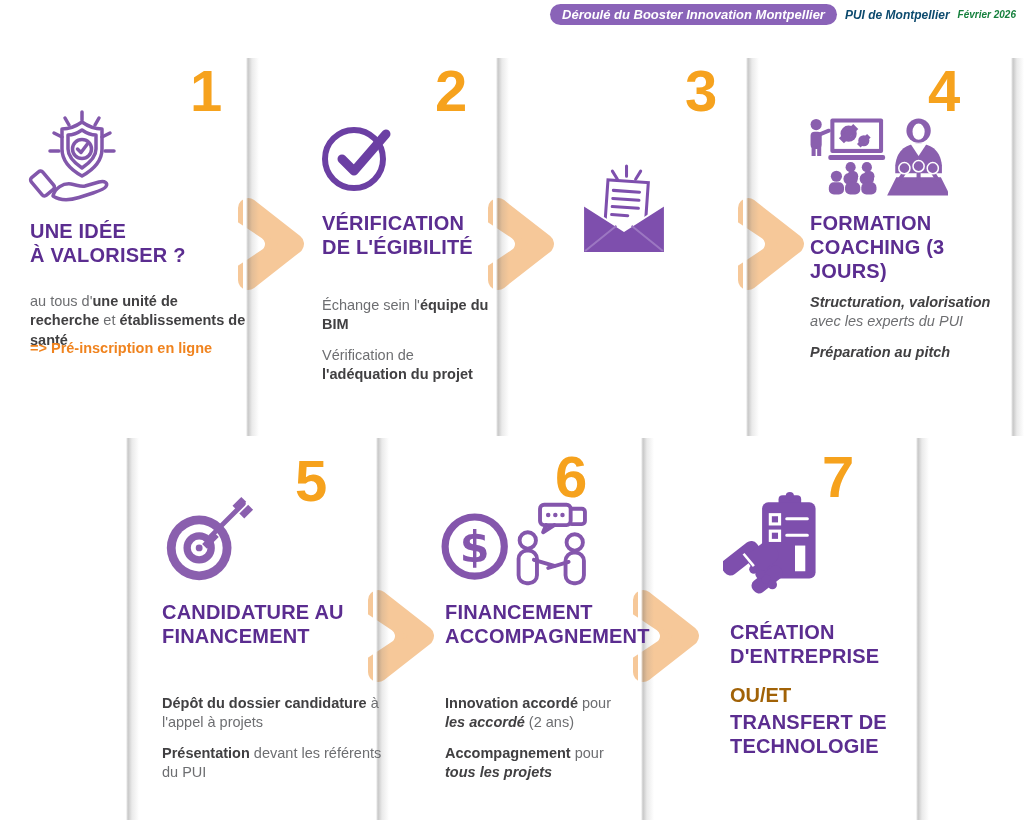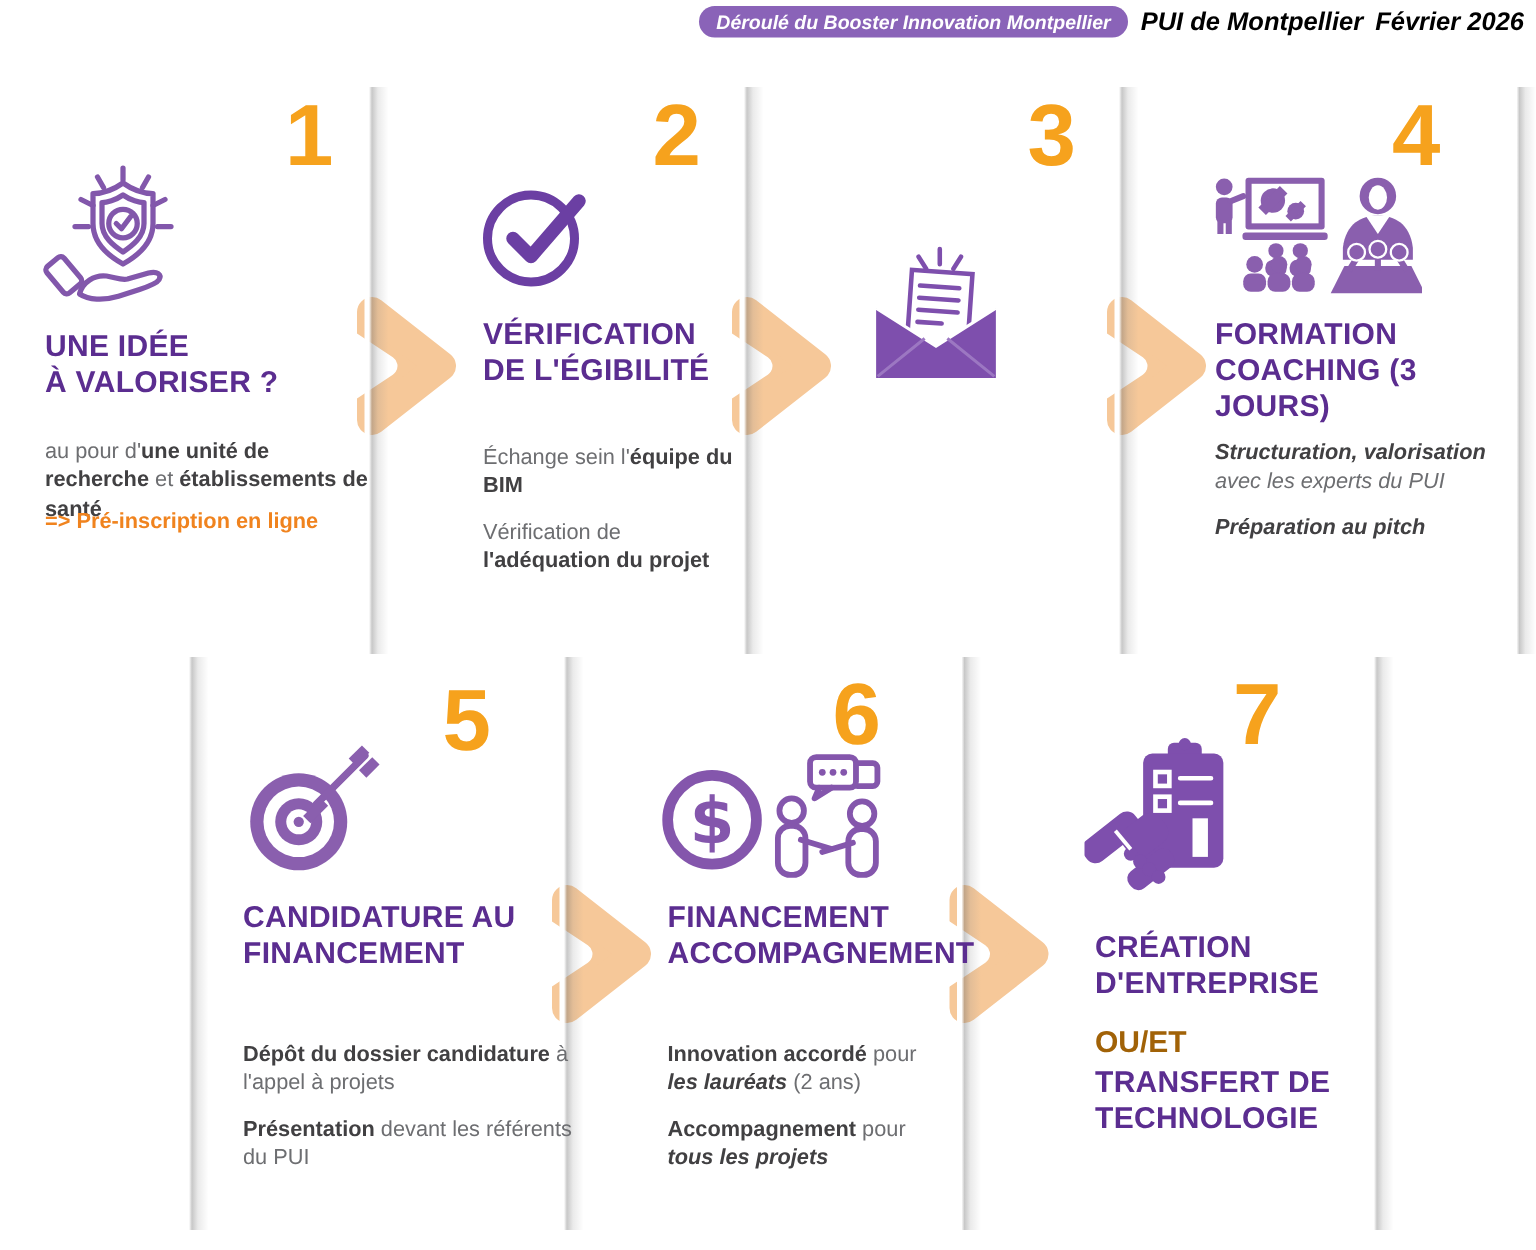--- a/index.html
+++ b/index.html
@@ -2,22 +2,22 @@
 <html><head>
 <meta charset="utf-8">
 <style>
   html,body{margin:0;padding:0;background:#fff;}
   .canvas{position:relative;width:1024px;height:833px;background:#fff;overflow:hidden;
           font-family:"Liberation Sans",sans-serif;}
   
   .header{position:absolute;top:4px;right:8px;display:flex;align-items:center;gap:8px;z-index:5;}
   .badge{background:#8A63B8;color:#fff;font-style:italic;font-weight:bold;font-size:13px;
          padding:3px 12px;border-radius:12px;}
-  .org{color:#000000;font-weight:bold;font-style:italic;font-size:17px;}
-  .date{color:#000000;font-style:italic;font-size:17px;font-weight:bold;}
+  .org{color:#0c4a6e;font-weight:bold;font-style:italic;font-size:12px;}
+  .date{color:#15803d;font-style:italic;font-size:10px;font-weight:bold;}
   
   .num{position:absolute;font-size:58px;font-weight:800;color:#F6A21D;line-height:1;z-index:4;}
   .title{position:absolute;margin:0;color:#5B2D90;font-weight:800;font-size:20px;line-height:1.2;
          letter-spacing:.2px;z-index:4;}
   .or{position:absolute;margin:0;color:#a16207;font-weight:800;font-size:20px;z-index:4;}
   .body{position:absolute;z-index:4;}
   .body p{margin:0 0 11px;font-size:14.5px;line-height:1.33;color:#6D6E71;}
   .seg-b{font-weight:bold;color:#414042;}
   .seg-bi{font-weight:bold;font-style:italic;color:#414042;}
   .link{position:absolute;font-size:14.5px;font-weight:bold;color:#F0831E;z-index:4;}
@@ -46,21 +46,21 @@
       <path d="M57 18 C64 23 72 25 77 25 V45 C77 59 66 67 57 72 C48 67 37 59 37 45 V25 C42 25 50 23 57 18 Z"></path>
       <path d="M57 26 C62 29.5 68 31 71 31 V45 C71 54 63 60 57 64 C51 60 43 54 43 45 V31 C46 31 52 29.5 57 26 Z"></path>
       <circle cx="57" cy="45" r="9.5" fill="#fff"></circle>
       <path d="M52.5 45 L56 48.5 L62 40.5"></path>
       <rect x="10" y="68" width="15" height="23" rx="3" transform="rotate(-40 17.5 79.5)"></rect>
       <path d="M28 92 C30 84 38 79 46 80 C52 81 56 83 60 82 L74 78 C80 76.5 83 79 81 82.5 C79.5 85 74 87 68 89 L54 93.5 C44 96.5 34 96 28 92 Z"></path>
     </svg>
   </div>
   <h2 class="title" style="left:30px;top:219px;">UNE IDÉE<br>À VALORISER ?</h2>
   <div class="body" style="left:30px;top:292px;width:218px;">
-    <p><span>au pour d'</span><span class="seg-b">une unité de recherche</span><span> et </span><span class="seg-b">établissements de santé</span></p>
+    <p><span>au tous d'</span><span class="seg-b">une unité de recherche</span><span> et </span><span class="seg-b">établissements de santé</span></p>
   </div>
   <div class="link" style="left:30px;top:340px;">=&gt; Pré-inscription en ligne</div>
 
   <div class="num" style="left:435px;top:62px;">2</div>
   <div class="icon" style="left:318px;top:113px;">
     <svg width="84" height="84" viewBox="0 0 84 84" fill="none" stroke-linecap="round" stroke-linejoin="round">
       <circle cx="36" cy="46" r="29" stroke="#6B3FA3" stroke-width="6"></circle>
       <path d="M24 46 L36 58 L68 21" stroke="#6B3FA3" stroke-width="9"></path>
     </svg>
   </div>
@@ -168,21 +168,21 @@
         <rect x="123" y="51" width="18" height="30" rx="8"></rect>
         <path d="M126 60 L106 66"></path>
       </g>
       <circle cx="106" cy="14" r="2.2" fill="#8456AC"></circle>
       <circle cx="113" cy="14" r="2.2" fill="#8456AC"></circle>
       <circle cx="120" cy="14" r="2.2" fill="#8456AC"></circle>
     </svg>
   </div>
   <h2 class="title" style="left:445px;top:600px;">FINANCEMENT<br>ACCOMPAGNEMENT</h2>
   <div class="body" style="left:445px;top:694px;width:178px;">
-    <p><span class="seg-b">Innovation accordé</span><span> pour </span><span class="seg-bi">les lauréats</span><span> (2 ans)</span></p>
+    <p><span class="seg-b">Innovation accordé</span><span> pour </span><span class="seg-bi">les accordé</span><span> (2 ans)</span></p>
     <p><span class="seg-b">Accompagnement</span><span> pour </span><span class="seg-bi">tous les projets</span></p>
   </div>
 
   <div class="num" style="left:822px;top:448px;">7</div>
   <div class="icon" style="left:723px;top:490px;">
     <svg width="108" height="108" viewBox="0 0 105 105">
       <g fill="#7E4FAD">
         <rect x="54" y="5" width="22" height="12" rx="4"></rect>
         <circle cx="65" cy="6" r="4"></circle>
         <rect x="38" y="12" width="52" height="74" rx="6"></rect>

